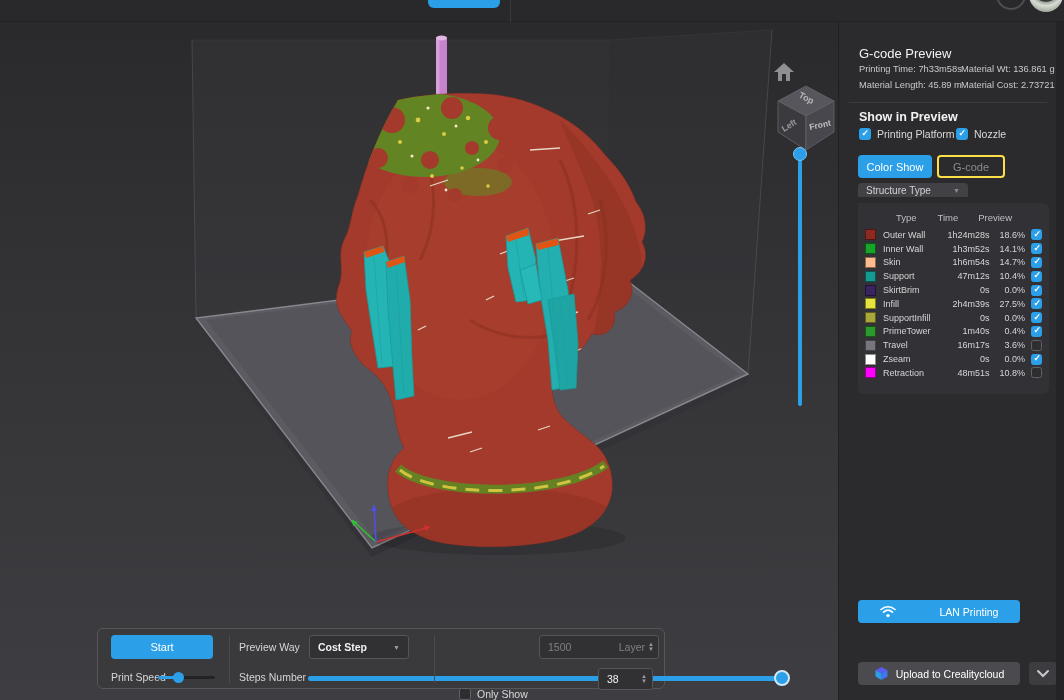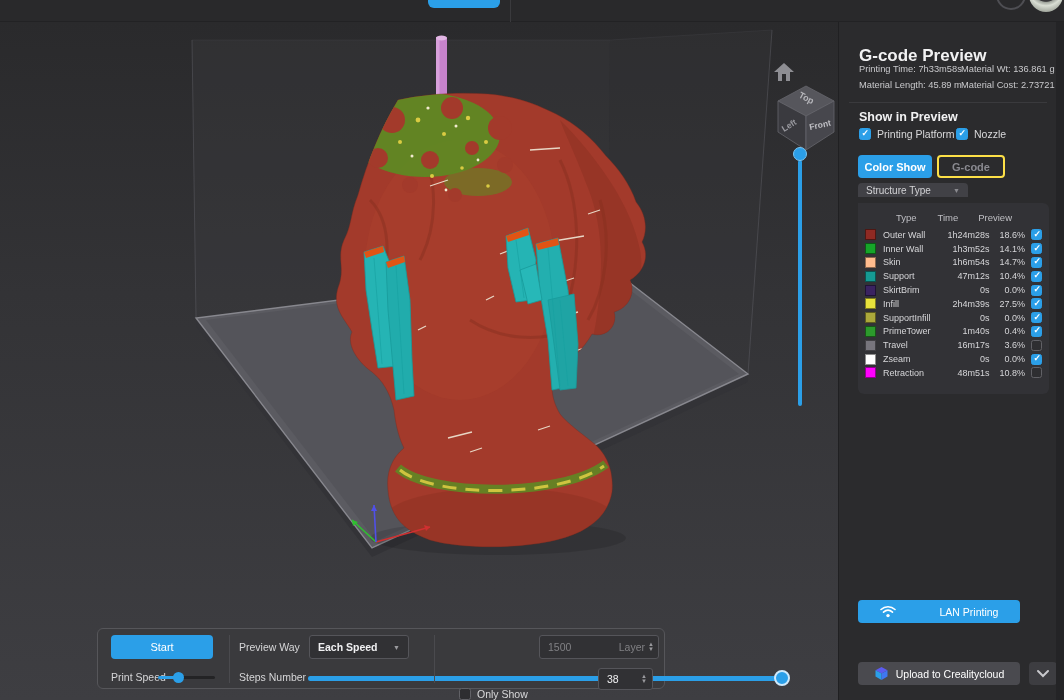--- a/index.html
+++ b/index.html
@@ -22,30 +22,30 @@
   
   #home-btn { position:absolute; left:773px; top:40px; width:22px; height:20px; cursor:pointer; }
   #viewcube { position:absolute; left:770px; top:58px; width:72px; height:76px; cursor:pointer; }
   #layer-slider { position:absolute; left:792px; top:122px; width:16px; height:268px; }
   #layer-slider .track { position:absolute; left:6px; top:16px; width:4px; height:246px; background:#2B9FE8; border-radius:2px; }
   #layer-slider .thumb { position:absolute; left:1px; top:3px; width:14px; height:14px; background:#2B9FE8; border:1px solid #7CC6F2; border-radius:50%; }
 
   
   #rpanel { position:absolute; left:838px; top:22px; width:218px; height:678px; background:#2B2B2D; border-left:1px solid #202022; z-index:20; }
   #rstrip { position:absolute; left:1056px; top:0; width:8px; height:700px; background:#242426; z-index:25; }
-  #rpanel .ptitle { position:absolute; left:20px; top:24px; font-size:17px; font-weight:bold; color:#F2F2F3; }
+  #rpanel .ptitle { position:absolute; left:20px; top:24px; font-size:13px; font-weight:normal; color:#F2F2F3; }
   #rpanel .stat { position:absolute; font-size:9.3px; color:#C9C9CC; white-space:nowrap; }
   #rpanel .hdiv { position:absolute; left:10px; top:80px; width:198px; height:1px; background:#3A3A3D; }
   #rpanel .sectitle { position:absolute; left:20px; top:88px; font-size:12.5px; font-weight:bold; color:#F2F2F3; }
   .ckrow { position:absolute; display:flex; align-items:center; gap:6px; font-size:10.5px; color:#D8D8DA; }
   .checkbox { display:inline-block; width:12px; height:12px; border-radius:2.5px; background:#2E2E31; border:1px solid #616166; position:relative; flex:none; cursor:pointer; }
   .checkbox.sm { width:11px; height:11px; }
   .checkbox.on { background:#2B9FE8; border-color:#2B9FE8; }
   .checkbox.on::after { content:"✓"; position:absolute; left:1.5px; top:-1.5px; color:#FFF; font-size:9px; font-weight:bold; }
-  .mode-btn { position:absolute; top:133px; height:23px; border-radius:4px; font-size:11px; font-weight:bold;
+  .mode-btn { position:absolute; top:133px; height:23px; border-radius:4px; font-size:11px; font-weight:normal;
     display:flex; align-items:center; justify-content:center; cursor:pointer; }
   #btn-colorshow { left:19px; width:74px; background:#2B9FE8; color:#FFFFFF; }
   #btn-gcode { left:98px; width:68px; background:transparent; border:2px solid #fde047; color:#8A8A90; }
   #structure-tab { position:absolute; left:19px; top:161px; width:110px; height:14px; background:#414146; border-radius:4px 4px 0 0;
     display:flex; align-items:center; font-size:10px; color:#D2D2D5; padding:0 8px; gap:14px; cursor:pointer; }
   #structure-tab .chev { color:#8A8A8F; font-size:7px; margin-left:auto; }
   #ttable { position:absolute; left:19px; top:181px; width:191px; height:191px; background:#323236; border-radius:0 6px 6px 6px; padding:6px 7px 0 7px; }
   #ttable .thead { display:flex; align-items:center; font-size:9.5px; color:#BFBFC4; height:16px; margin-bottom:3px;gap:20px; }
   #ttable .trow { display:flex; align-items:center; height:13.8px; font-size:9px; color:#D6D6D9; }
   .swatch { width:11px; height:11px; border:1px solid rgba(0,0,0,.45); flex:none; }
@@ -411,21 +411,21 @@
   <div class="tlabel" style="left:13px; top:42px;">Print Speed</div>
   <div class="hslider" id="speed-slider">
     <div class="fill" style="width:20px;"></div>
     <div class="knob"></div>
   </div>
 
   <div class="vdiv" style="left:131px;"></div>
 
   <div class="tlabel" style="left:141px; top:12px;">Preview Way</div>
   <div id="preview-dd">
-    <span>Each Speed</span>
+    <span>Cost Step</span>
     <span class="chev">▼</span>
   </div>
 
   <div class="tlabel" style="left:141px; top:42px;">Steps Number</div>
   <div class="hslider" id="steps-slider">
     <div class="fill" style="width:472px;"></div>
     <div class="knob"></div>
   </div>
   <div id="steps-box">
     <span>38</span>

